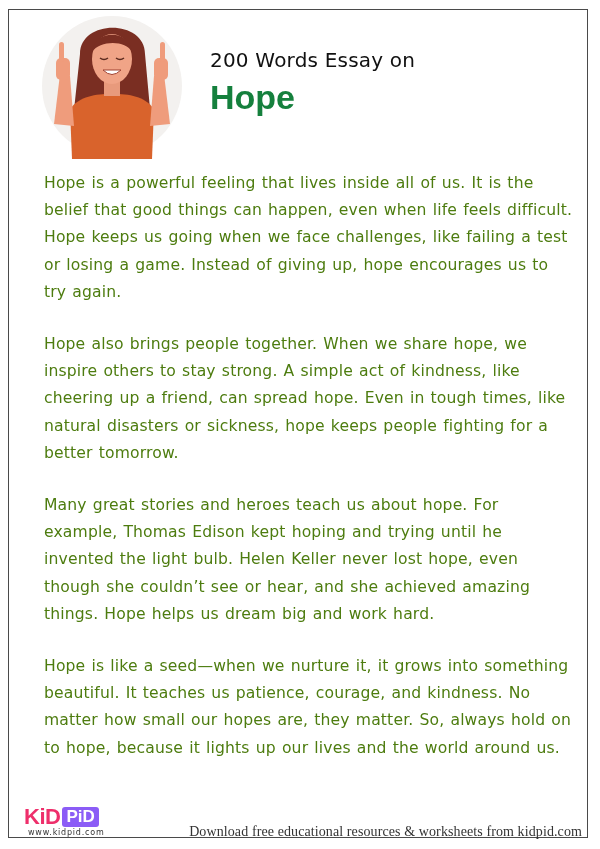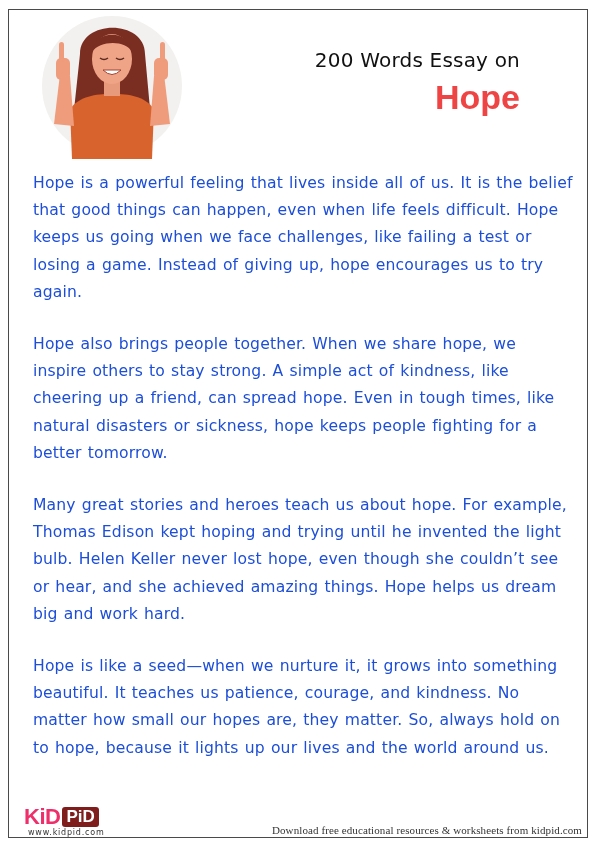--- a/index.html
+++ b/index.html
@@ -1,29 +1,29 @@
 <!DOCTYPE html>
 <html><head>
 <meta charset="utf-8">
 <style>
   html, body { margin: 0; padding: 0; background: #ffffff; }
   body { width: 600px; height: 849px; position: relative; overflow: hidden; font-family: "DejaVu Sans", sans-serif; }
   .frame { position: absolute; left: 8px; top: 9px; width: 580px; height: 829px; border: 1.5px solid #4a4a4a; box-sizing: border-box; }
   .illustration { position: absolute; left: 40px; top: 14px; width: 145px; height: 145px; }
-  .title-block { position: absolute; left: 210px; top: 48px; width: 310px; text-align: right; }
+  .title-block { position: absolute; left: 210px; top: 48px; width: 310px; text-align: left; }
   .subtitle { font-family: "DejaVu Sans", sans-serif; font-size: 20px; color: #111; letter-spacing: 0.2px; }
-  .main-title { font-family: "Liberation Sans", sans-serif; font-weight: bold; font-size: 34px; color: #ef4444; margin-top: 6px; }
+  .main-title { font-family: "Liberation Sans", sans-serif; font-weight: bold; font-size: 34px; color: #15803d; margin-top: 6px; }
   .body-text { position: absolute; left: 33px; top: 170px; width: 540px; }
-  .para { font-family: "DejaVu Sans", sans-serif; font-size: 15.6px; line-height: 27.2px; color: #1d4ed8; margin: 0 0 25px 0; letter-spacing: 0.15px; word-spacing: 1px; }
+  .para { font-family: "DejaVu Sans", sans-serif; font-size: 15.6px; line-height: 27.2px; color: #4d7c0f; margin: 0 0 25px 11px; letter-spacing: 0.15px; word-spacing: 1px; }
   .logo { position: absolute; left: 24px; top: 806px; }
   .logo-mark { display: flex; align-items: center; height: 22px; }
   .logo-kid { font-family: "Liberation Sans", sans-serif; font-weight: bold; font-size: 22px; color: #ee2f6b; letter-spacing: -0.5px; line-height: 22px; }
-  .logo-pid { margin-left: 2px; background: #7f1d1d; color: #fff; font-family: "Liberation Sans", sans-serif; font-weight: bold; font-size: 17px; line-height: 20px; padding: 0 4px; border-radius: 3px; }
+  .logo-pid { margin-left: 2px; background: #8b5cf6; color: #fff; font-family: "Liberation Sans", sans-serif; font-weight: bold; font-size: 17px; line-height: 20px; padding: 0 4px; border-radius: 3px; }
   .logo-url { font-family: "DejaVu Sans", sans-serif; font-size: 8px; color: #333; margin-top: 0; letter-spacing: 0.8px; padding-left: 4px; }
-  .footer-note { position: absolute; right: 18px; top: 824px; font-family: "Liberation Serif", serif; font-size: 11px; color: #333; letter-spacing: 0.1px; }
+  .footer-note { position: absolute; right: 18px; top: 824px; font-family: "Liberation Serif", serif; font-size: 14px; color: #333; letter-spacing: 0.1px; }
 </style>
 </head>
 <body>
 
 <div class="frame"></div>
 
 <div class="illustration">
   <svg width="145" height="145" viewBox="0 0 145 145">
     <circle cx="72" cy="72" r="70" fill="#f3f1ef"></circle>
 

